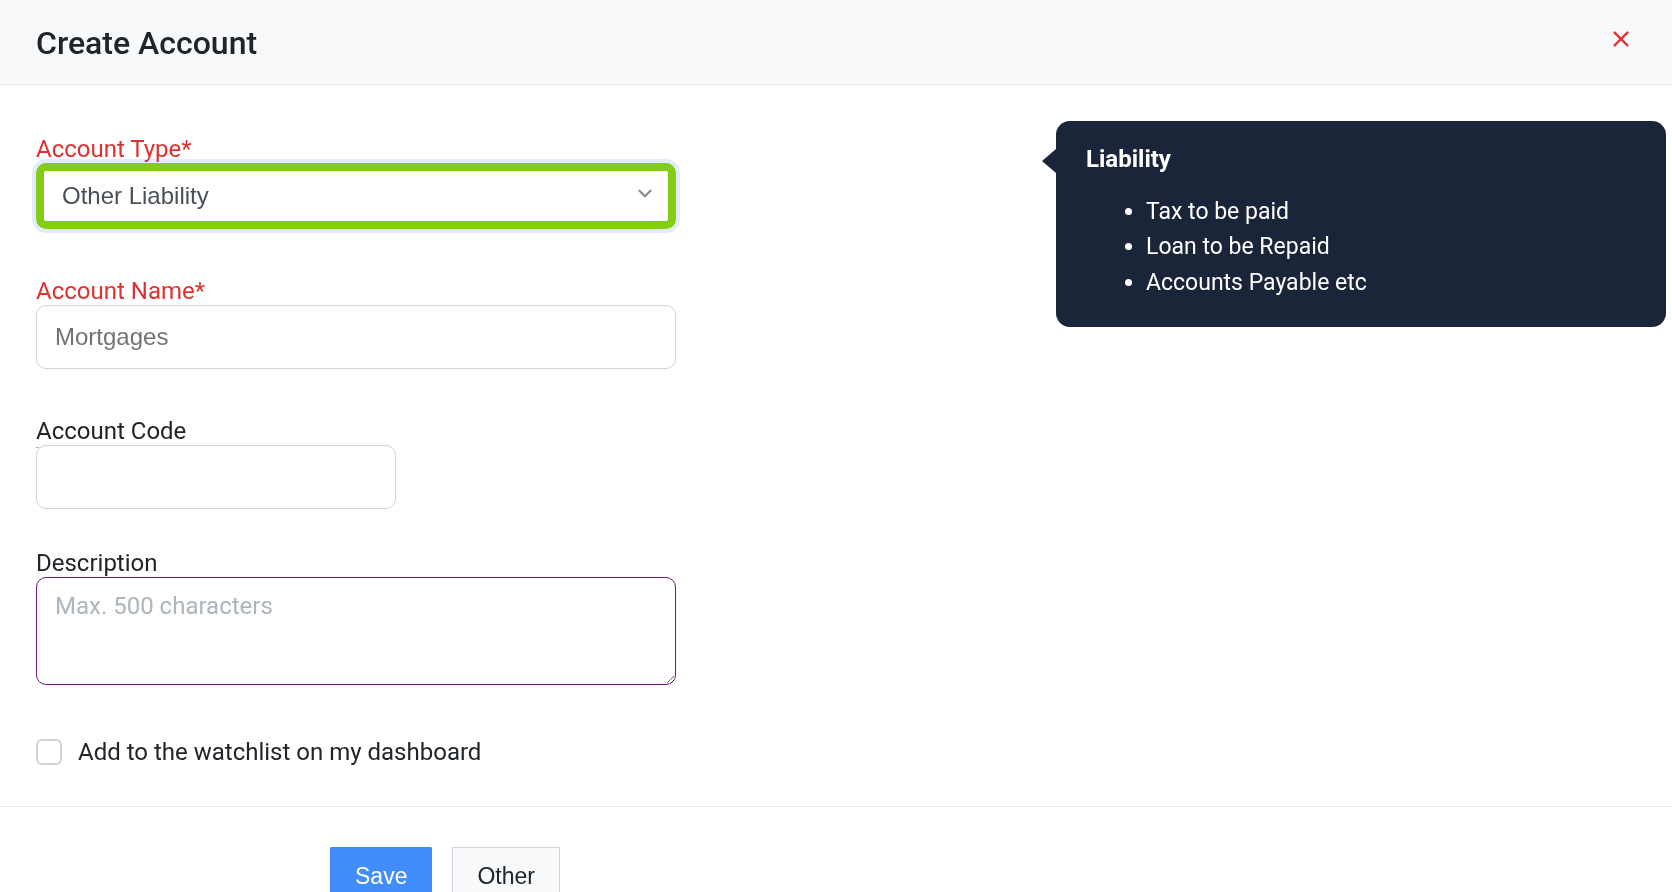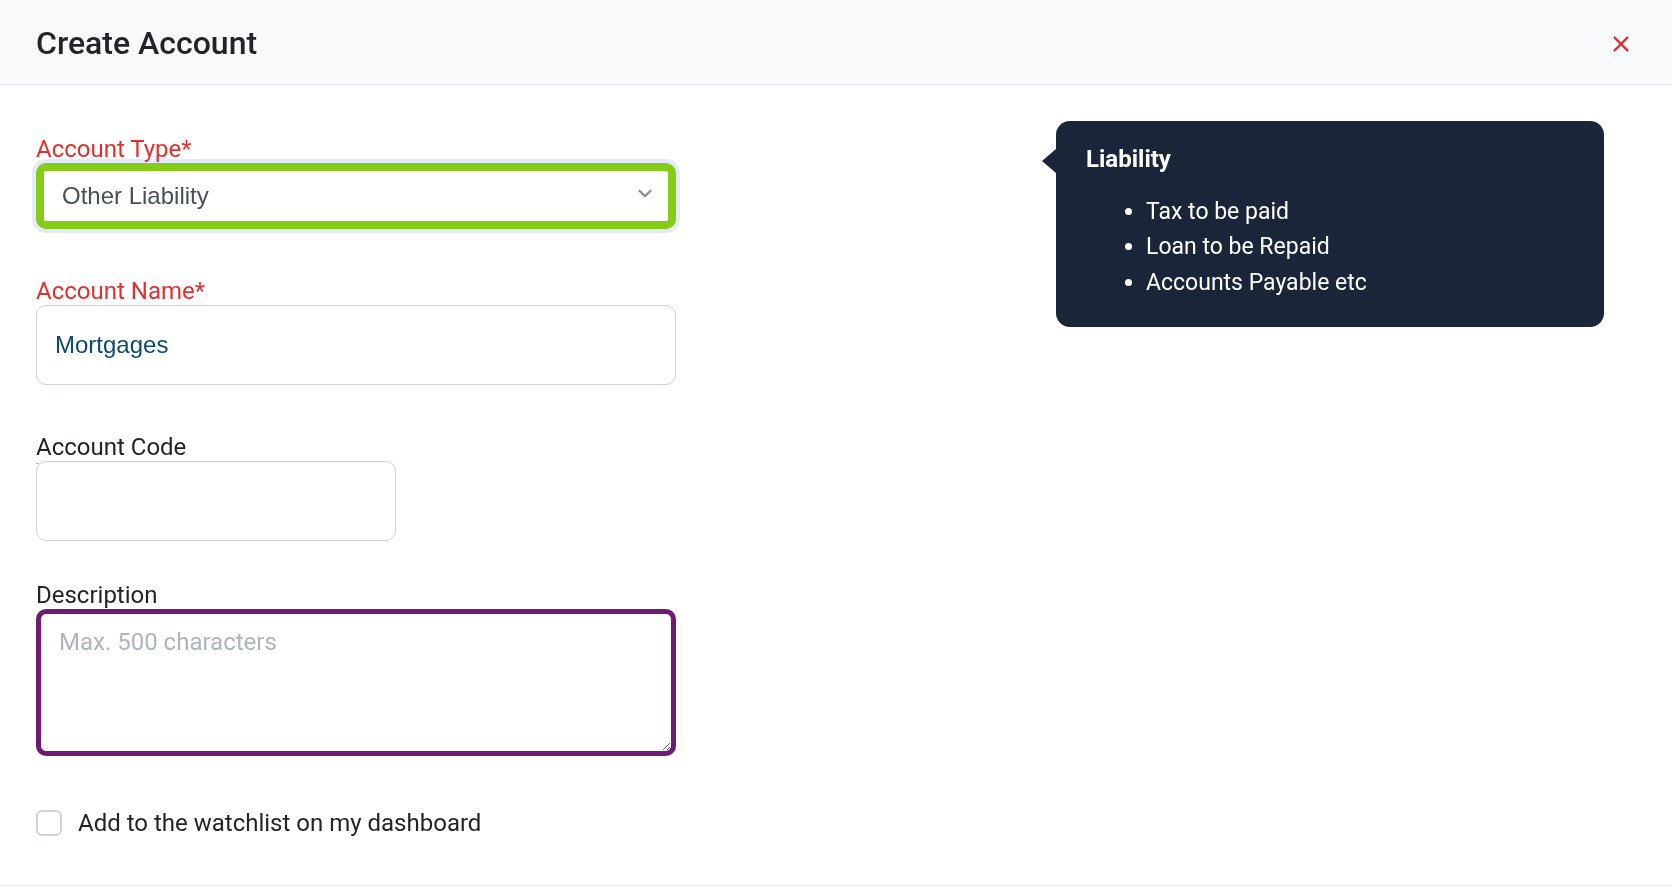--- a/index.html
+++ b/index.html
@@ -12,21 +12,21 @@
   }
   .modal {
     width: 1672px;
     background: #fff;
   }
   .modal-header {
     background: #f8f9fa;
     border-bottom: 1px solid #e9ecef;
     padding: 24px 36px 22px 36px;
     display: flex;
-    align-items: flex-end;
+    align-items: flex-start;
     justify-content: space-between;
   }
   .modal-title {
     font-size: 32px;
     font-weight: 500;
     color: #212529;
   }
   .close-btn {
     background: none;
     border: none;
@@ -95,37 +95,37 @@
     position: absolute;
     right: 20px;
     top: 50%;
     transform: translateY(-50%);
     color: #868e96;
     pointer-events: none;
   }
   .chevron svg { width: 22px; height: 22px; }
   .text-input {
     width: 640px;
-    height: 80px;
+    height: 64px;
     padding: 0 18px;
     border: 1px solid #ced4da;
     border-radius: 10px;
     font-size: 24px;
-    color: #0c4a6e;
+    color: #737373;
     background: #fff;
     outline: none;
   }
   .text-input.sm {
     width: 360px;
   }
   .textarea-input {
     width: 640px;
-    height: 147px;
+    height: 108px;
     padding: 14px 18px;
-    border: 5px solid #701a75;
+    border: 1px solid #701a75;
     border-radius: 10px;
     font-size: 24px;
     color: #495057;
     background: #fff;
     outline: none;
     resize: both;
     font-family: inherit;
   }
   .textarea-input::placeholder { color: #adb5bd; }
   .checkbox-row {
@@ -146,21 +146,21 @@
   .checkbox-label {
     font-size: 24px;
     color: #212529;
   }
   .tooltip-card {
     position: relative;
     background: #1b2539;
     color: #fff;
     border-radius: 14px;
     padding: 24px 30px 26px 30px;
-    width: 548px;
+    width: 610px;
     flex: 0 0 auto;
   }
   .tooltip-card::before {
     content: "";
     position: absolute;
     left: -14px;
     top: 28px;
     width: 0; height: 0;
     border-top: 12px solid transparent;
     border-bottom: 12px solid transparent;
@@ -270,21 +270,21 @@
 
       <div class="form-row tight">
         <div class="label-col">
           <span class="label-plain">Description</span>
         </div>
         <div class="field-col">
           <textarea class="textarea-input" placeholder="Max. 500 characters" style=""></textarea>
         </div>
       </div>
 
-      <div class="form-row" style="margin-bottom:16px">
+      <div class="form-row" style="margin-bottom:8px">
         <div class="label-col"></div>
         <div class="field-col">
           <div class="checkbox-row">
             <div class="checkbox" role="checkbox" aria-checked="false"></div>
             <span class="checkbox-label">Add to the watchlist on my dashboard</span>
           </div>
         </div>
       </div>
 
     </div>

